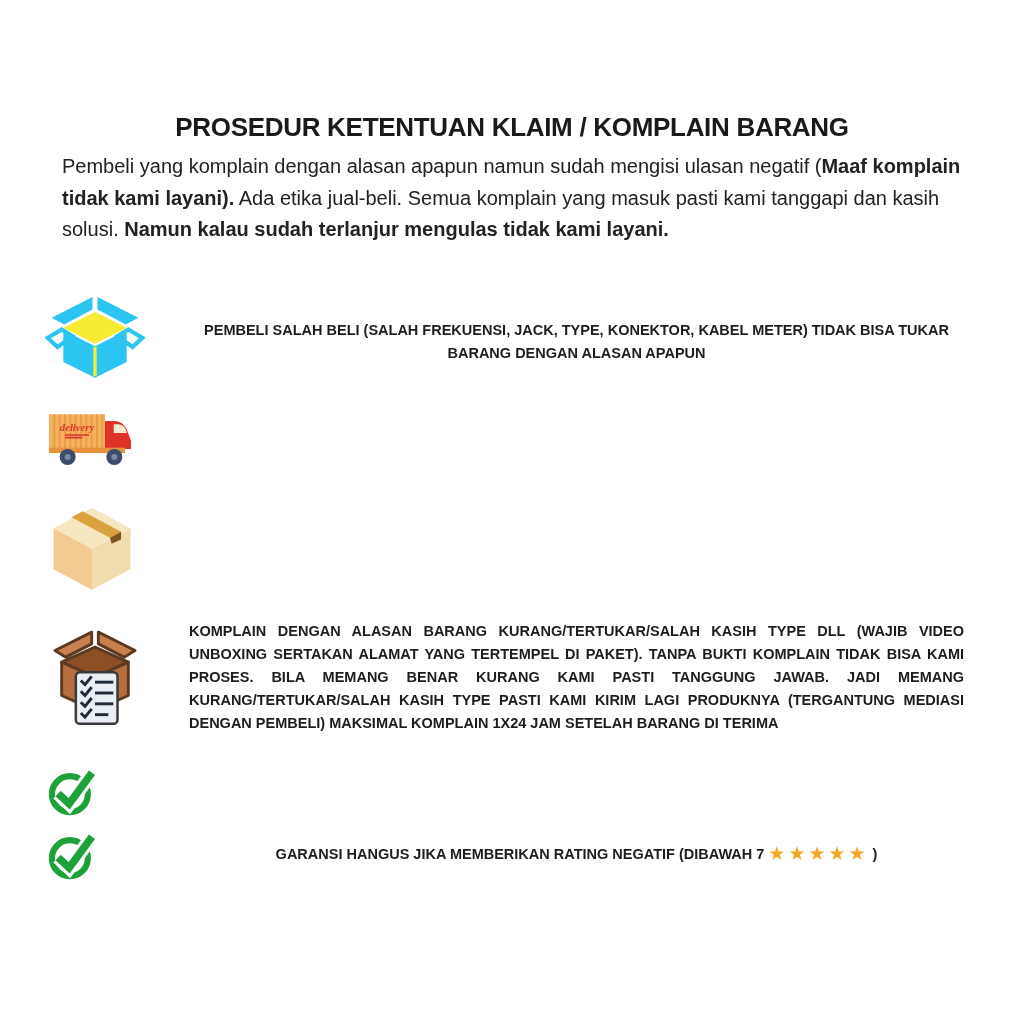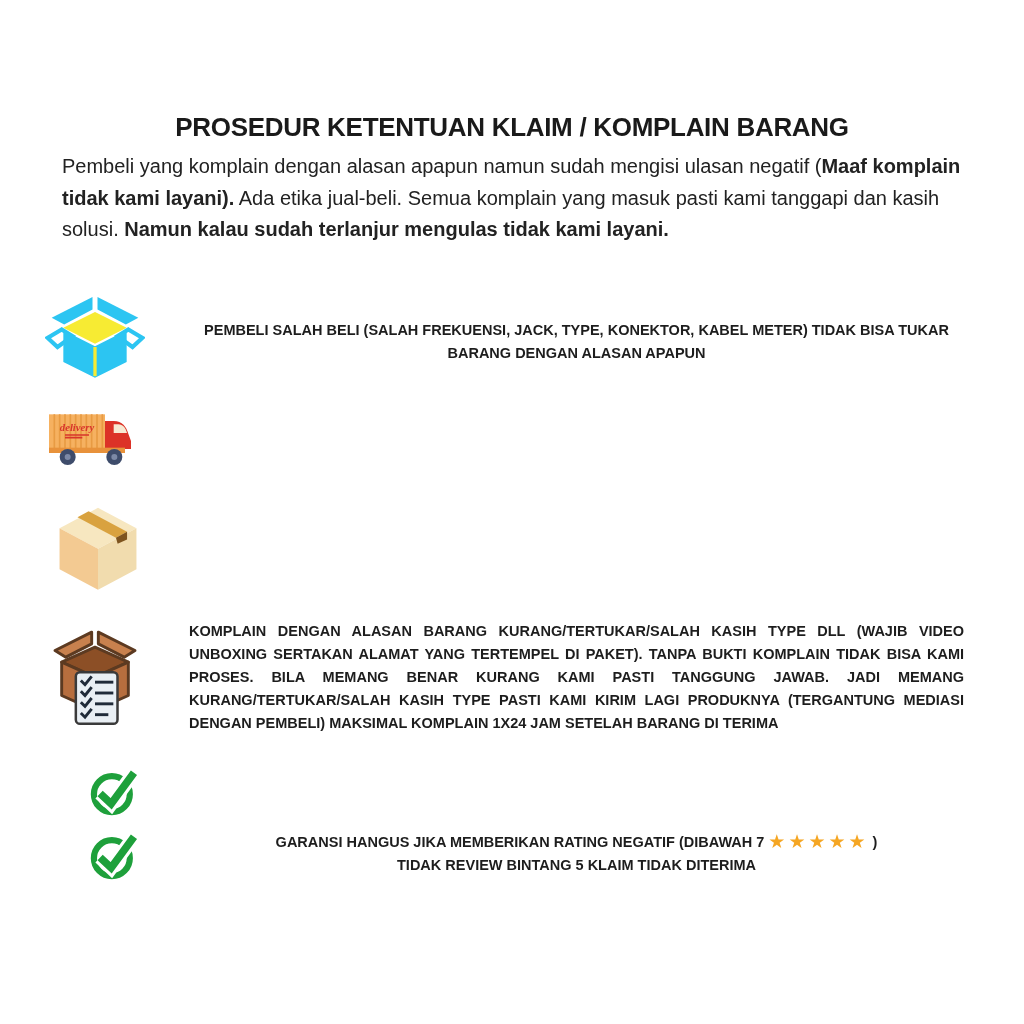--- a/index.html
+++ b/index.html
@@ -13,21 +13,21 @@
     letter-spacing:-0.3px;color:#1a1a1a;
   }
   .intro{
     margin:8px 62px 0;font-size:20px;line-height:31.5px;color:#222;
   }
   .intro .b{font-weight:bold;}
   .rules{margin:46px 60px 0 45px;}
   .row{display:flex;align-items:center;}
   .row.mb-s{margin-bottom:6px;}
   .row.mb-l{margin-bottom:25px;}
-  .icon-col{flex:none;width:100px;margin-right:44px;display:flex;justify-content:flex-end;align-items:center;}
+  .icon-col{flex:none;width:100px;margin-right:44px;display:flex;justify-content:flex-start;align-items:center;}
   .rule-text{
     flex:1;font-size:14.5px;font-weight:bold;line-height:23px;color:#1d1d1d;
     text-align:justify;
   }
   .rule-text.left{text-align:center;}
   .stars{color:#F5A623;font-size:19px;letter-spacing:3px;line-height:23px;vertical-align:-1px;}
   svg{display:block;}
 </style>
 </head>
 <body>
@@ -121,17 +121,17 @@
     </div>
 
     <div class="row">
       <div class="icon-col">
         <svg width="58" height="58" viewBox="0 0 84 84">
           <circle cx="36" cy="48" r="26" fill="none" stroke="#1EA03B" stroke-width="9"></circle>
           <path d="M19,47 L35,62 L68,17" fill="none" stroke="#ffffff" stroke-width="20"></path>
           <path d="M19,47 L35,62 L68,17" fill="none" stroke="#1EA03B" stroke-width="11"></path>
         </svg>
       </div>
-      <div class="rule-text left"><span>GARANSI HANGUS JIKA MEMBERIKAN RATING NEGATIF (DIBAWAH 7 </span><span class="stars">★★★★★</span><span> )</span><br><span>TIDAK REVIEW BINTANG 5 KLAIM TIDAK DITERIMA</span></div>
+      <div class="rule-text left"><span>GARANSI HANGUS JIKA MEMBERIKAN RATING NEGATIF (DIBAWAH 7 </span><span class="stars">★★★★★</span><span> )</span><br></div>
     </div>
 
   </div>
 </div>
 
 </body></html>

